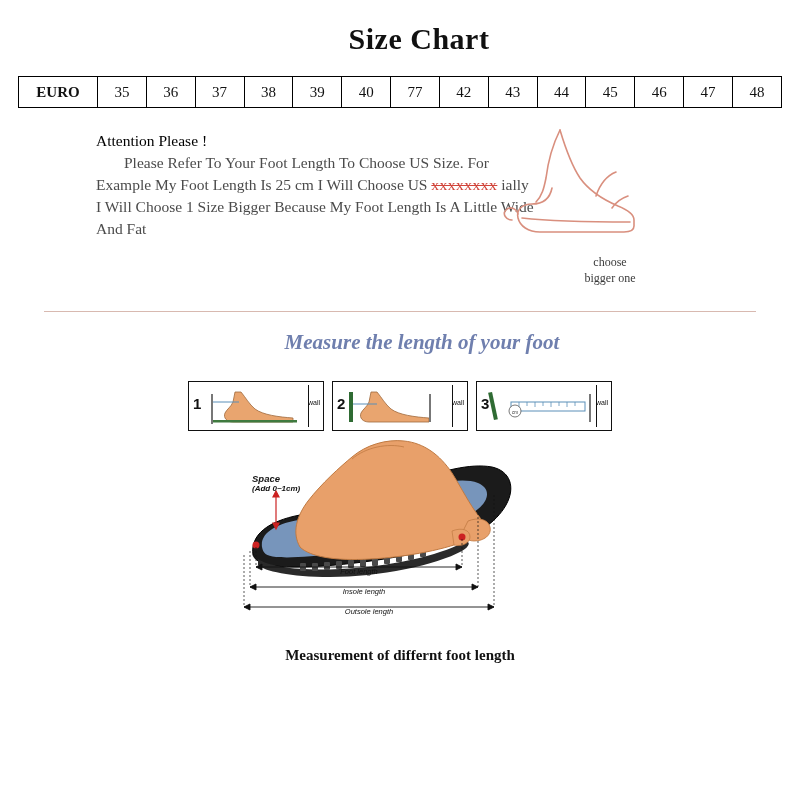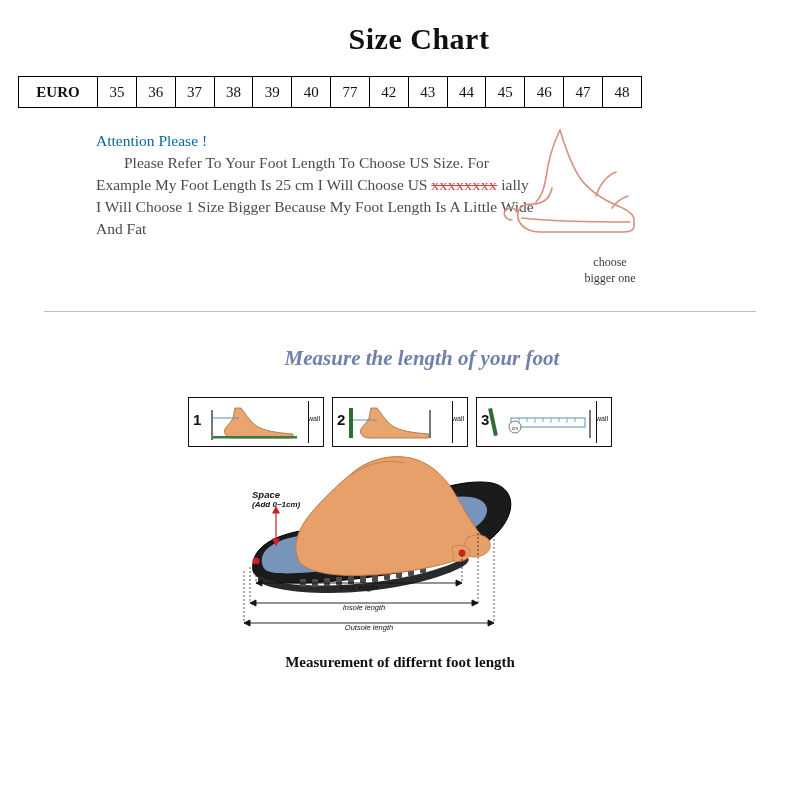--- a/index.html
+++ b/index.html
@@ -41,21 +41,21 @@
   .subtitle .hl {
     color: #d4572a;
   }
 
   
   .table-wrap {
     margin: 20px 18px 0 18px;
   }
   table.size-table {
     border-collapse: collapse;
-    width: 624px;
+    width: 764px;
     table-layout: fixed;
   }
   table.size-table td {
     border: 1px solid #000;
     text-align: center;
     font-family: "Liberation Serif", serif;
     font-size: 15px;
     height: 26px;
     padding: 0;
     white-space: nowrap;
@@ -86,21 +86,21 @@
     position: absolute;
     left: 96px;
     top: 4px;
     width: 440px;
     font-family: "Liberation Serif", serif;
     font-size: 15.5px;
     line-height: 1.42;
     color: #3b3b3b;
   }
   .att-title {
-    color: #0369a1;
+    color: #000000;
   }
   .att-body {
     text-indent: 28px;
     color: #4b4b4b;
   }
   .strike-red {
     color: #d1443a;
     text-decoration: line-through;
     letter-spacing: 0.5px;
   }
@@ -125,21 +125,21 @@
   .divider {
     width: 712px;
     height: 1px;
     margin: 0 auto;
     background: #d8b9b0;
   }
 
   
   .measure-title {
     text-align: center;
-    margin-top: 34px;
+    margin-top: 18px;
     font-family: "Liberation Serif", serif;
     font-style: italic;
     font-weight: bold;
     font-size: 21px;
     color: #6f7fae;
     padding-left: 44px;
   }
   .steps {
     display: flex;
     justify-content: center;
@@ -207,21 +207,21 @@
     font-size: 7.5px;
     color: #111;
     text-align: center;
     width: 200px;
   }
   .caption {
     text-align: center;
     font-family: "Liberation Serif", serif;
     font-weight: bold;
     font-size: 15px;
-    margin-top: 3px;
+    margin-top: 12px;
     color: #111;
   }
 </style>
 </head>
 <body>
 
 <div class="page">
 
   <div class="title">Size Chart</div>
 

